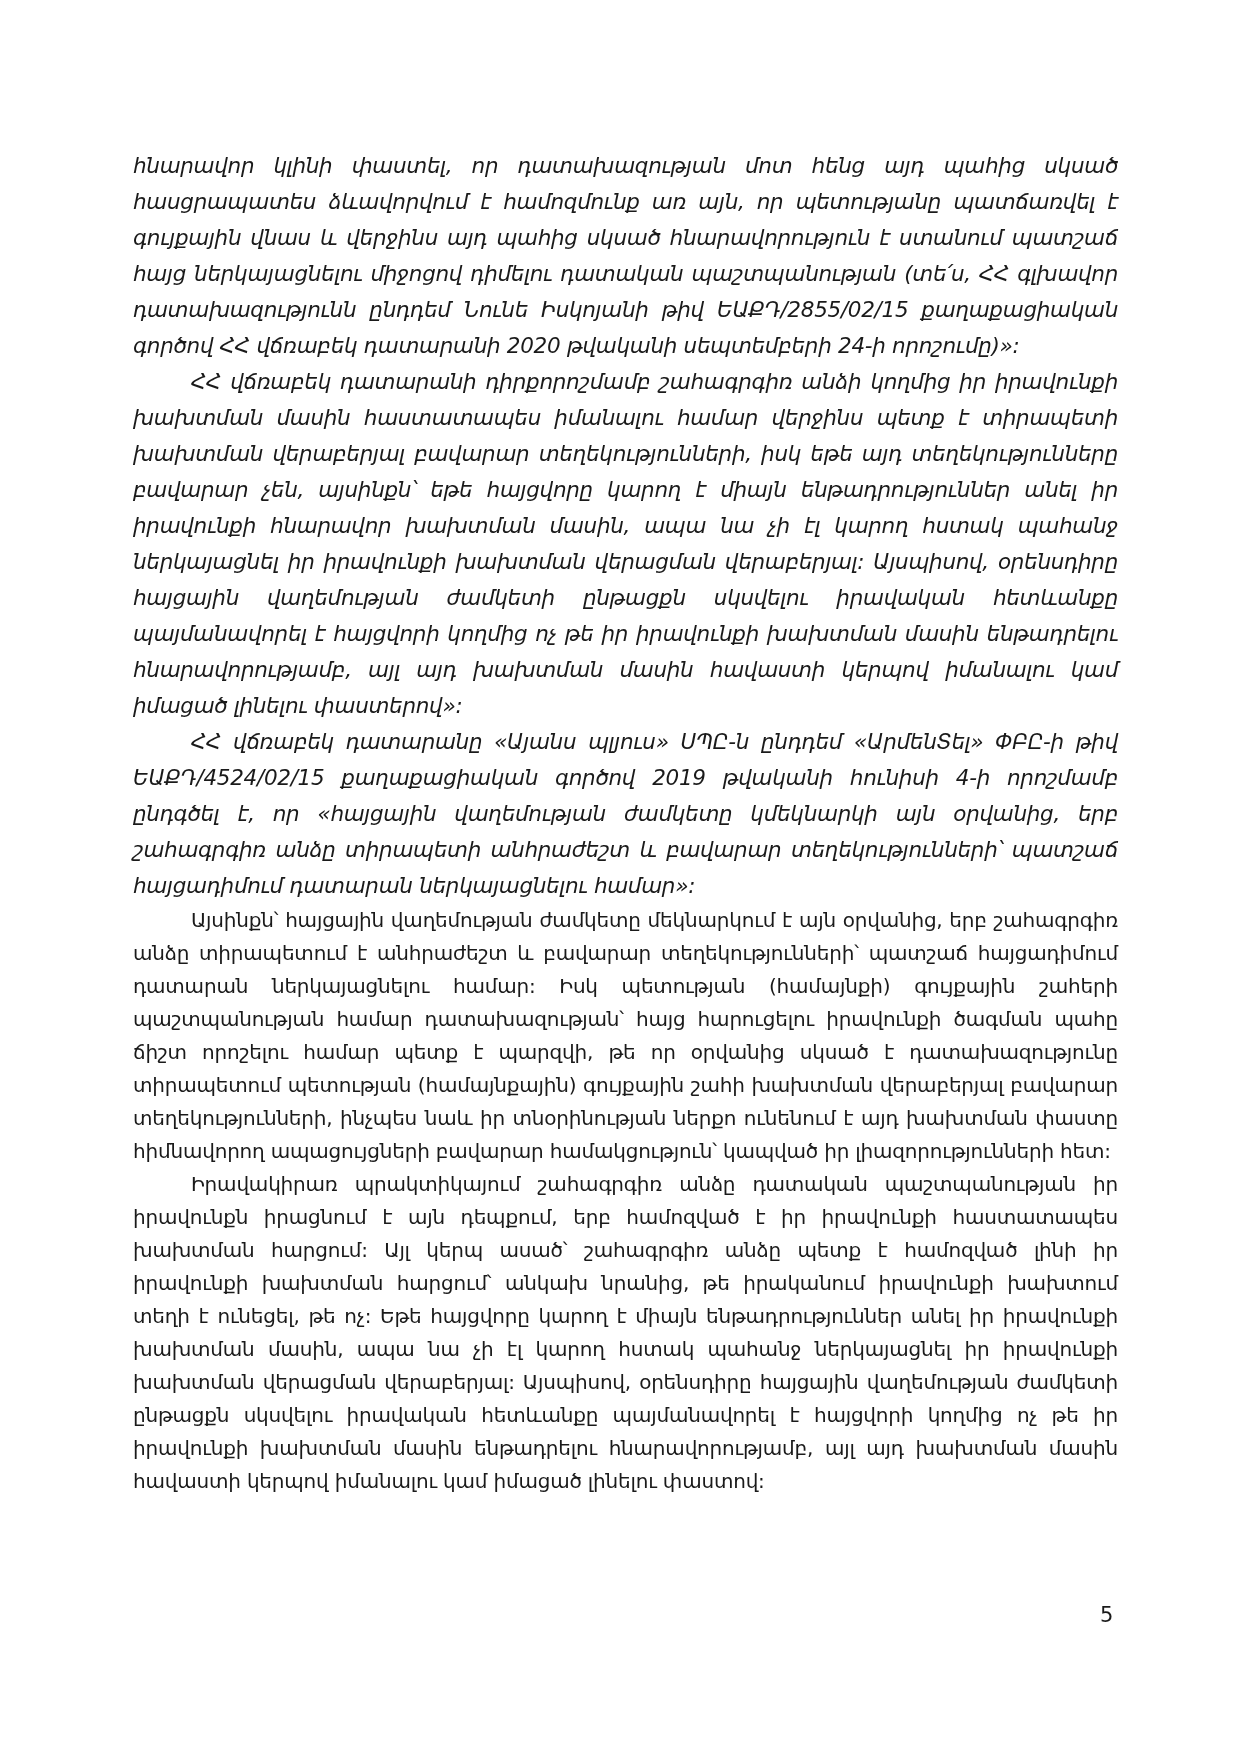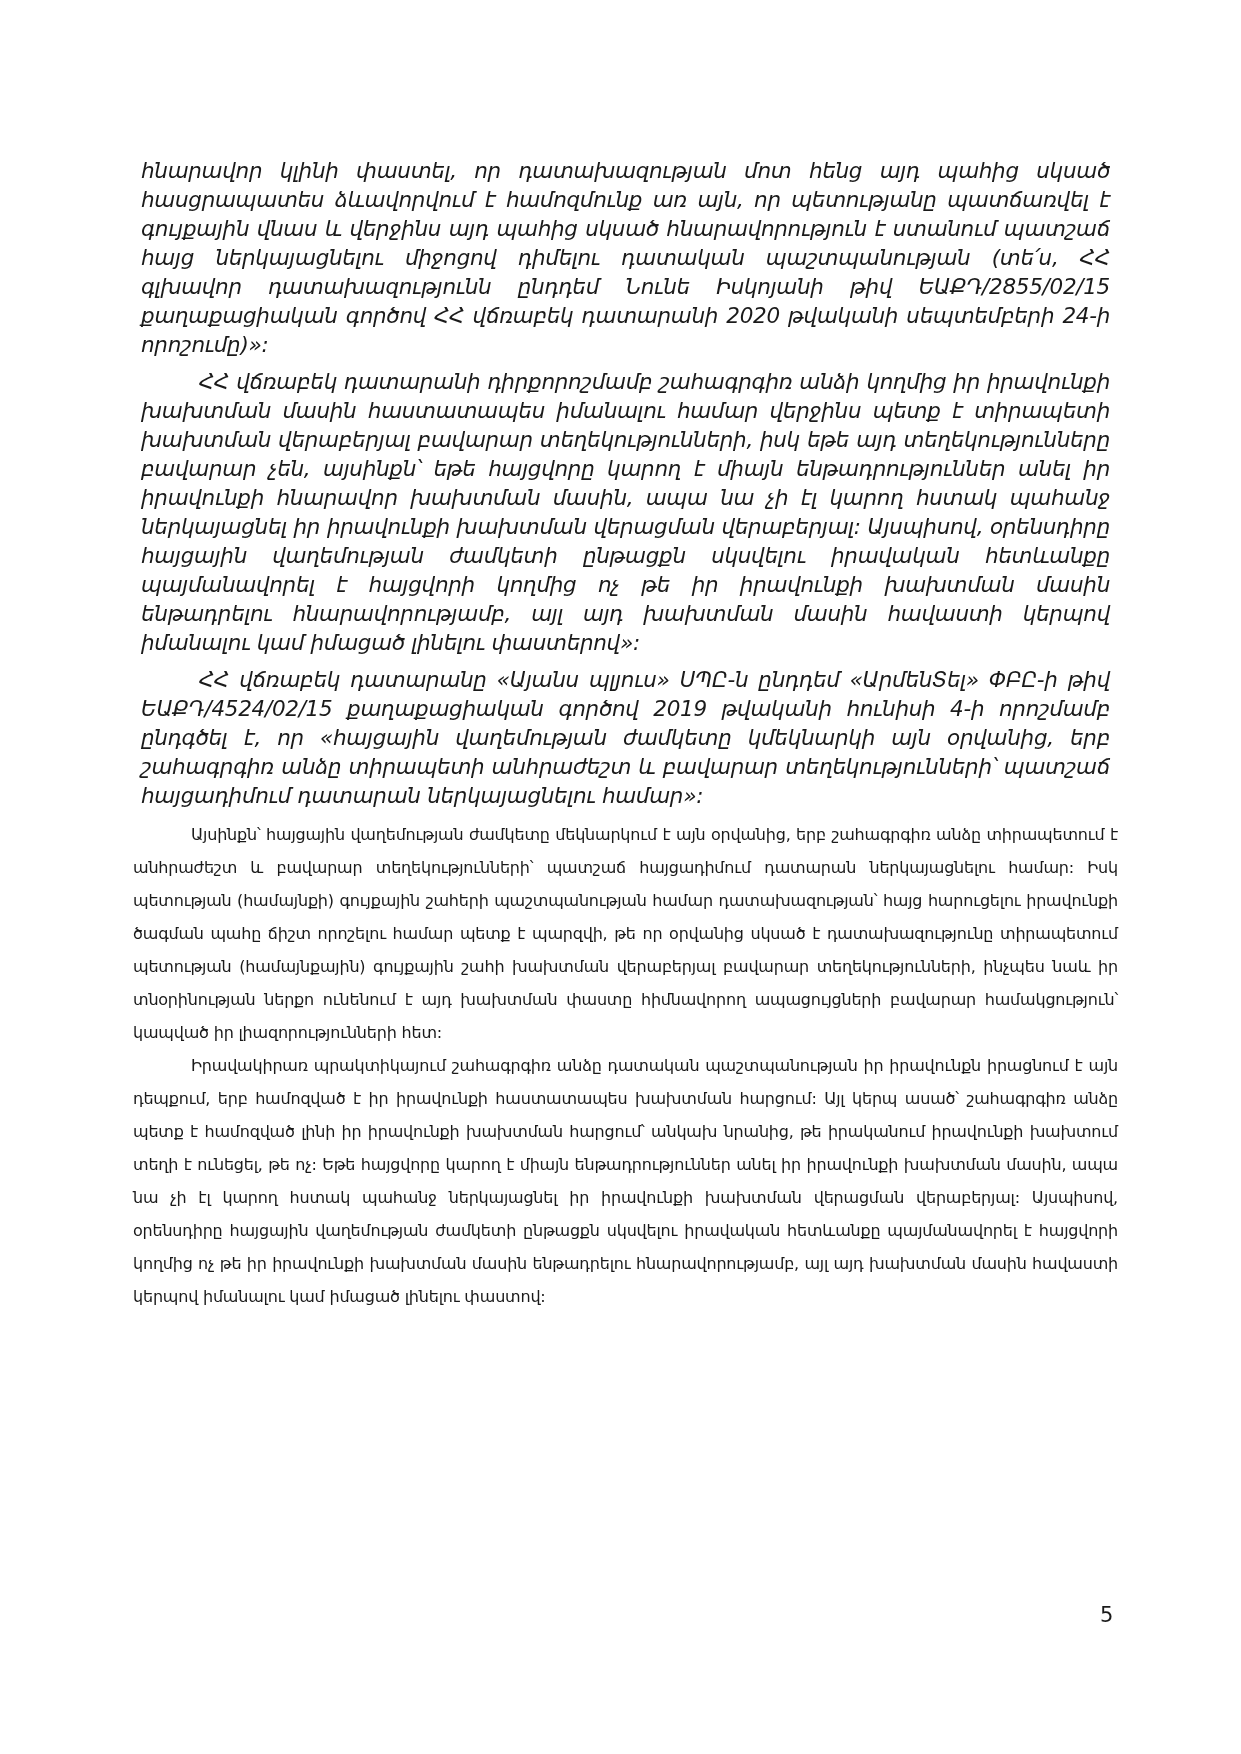--- a/index.html
+++ b/index.html
@@ -1,20 +1,20 @@
 <!DOCTYPE html>
 <html><head>
 <meta charset="utf-8">
 <style>
   html, body { margin: 0; padding: 0; background: #ffffff; }
   body { width: 1241px; height: 1754px; position: relative; overflow: hidden;
          font-family: "DejaVu Sans", sans-serif; color: #1a1a1a; }
   .page { position: absolute; left: 133px; top: 148px; width: 985px; }
-  .it { font-style: italic; font-size: 21.5px; line-height: 29px; text-align: justify; margin: 8px; letter-spacing: -0.3px; }
-  .nm { font-size: 16px; line-height: 33px; text-align: justify; margin: 0; letter-spacing: -0.2px; }
+  .it { font-style: italic; font-size: 21.5px; line-height: 36px; text-align: justify; margin: 0; letter-spacing: -0.3px; }
+  .nm { font-size: 20px; line-height: 33px; text-align: justify; margin: 0; letter-spacing: -0.2px; }
   .ind { text-indent: 58px; }
   .pnum { position: absolute; left: 1100px; top: 1603px; font-size: 21px; }
 </style>
 </head>
 <body>
 
 <div class="page">
   <p class="it">հնարավոր կլինի փաստել, որ դատախազության մոտ հենց այդ պահից սկսած հասցրապատես ձևավորվում է համոզմունք առ այն, որ պետությանը պատճառվել է գույքային վնաս և վերջինս այդ պահից սկսած հնարավորություն է ստանում պատշաճ հայց ներկայացնելու միջոցով դիմելու դատական պաշտպանության (տե՛ս, ՀՀ գլխավոր դատախազությունն ընդդեմ Նունե Իսկոյանի թիվ ԵԱՔԴ/2855/02/15 քաղաքացիական գործով ՀՀ վճռաբեկ դատարանի 2020 թվականի սեպտեմբերի 24-ի որոշումը)»:</p>
   <p class="it ind">ՀՀ վճռաբեկ դատարանի դիրքորոշմամբ շահագրգիռ անձի կողմից իր իրավունքի խախտման մասին հաստատապես իմանալու համար վերջինս պետք է տիրապետի խախտման վերաբերյալ բավարար տեղեկությունների, իսկ եթե այդ տեղեկությունները բավարար չեն, այսինքն՝ եթե հայցվորը կարող է միայն ենթադրություններ անել իր իրավունքի հնարավոր խախտման մասին, ապա նա չի էլ կարող հստակ պահանջ ներկայացնել իր իրավունքի խախտման վերացման վերաբերյալ: Այսպիսով, օրենսդիրը հայցային վաղեմության ժամկետի ընթացքն սկսվելու իրավական հետևանքը պայմանավորել է հայցվորի կողմից ոչ թե իր իրավունքի խախտման մասին ենթադրելու հնարավորությամբ, այլ այդ խախտման մասին հավաստի կերպով իմանալու կամ իմացած լինելու փաստերով»:</p>
   <p class="it ind">ՀՀ վճռաբեկ դատարանը «Այանս պլյուս» ՍՊԸ-ն ընդդեմ «ԱրմենՏել» ՓԲԸ-ի թիվ ԵԱՔԴ/4524/02/15 քաղաքացիական գործով 2019 թվականի հունիսի 4-ի որոշմամբ ընդգծել է, որ «հայցային վաղեմության ժամկետը կմեկնարկի այն օրվանից, երբ շահագրգիռ անձը տիրապետի անհրաժեշտ և բավարար տեղեկությունների՝ պատշաճ հայցադիմում դատարան ներկայացնելու համար»:</p>

